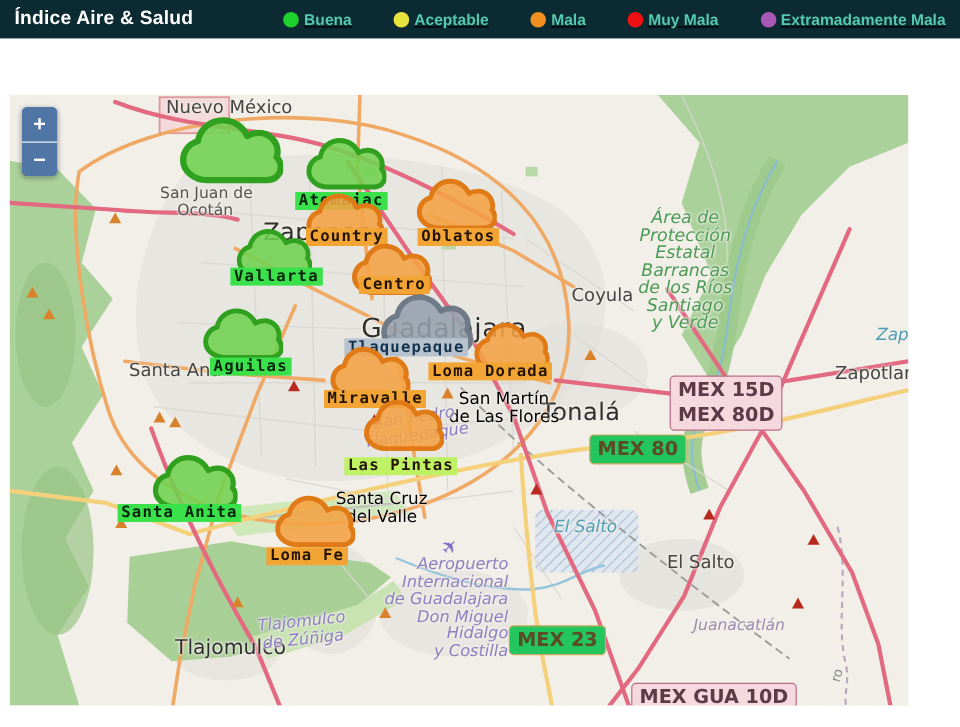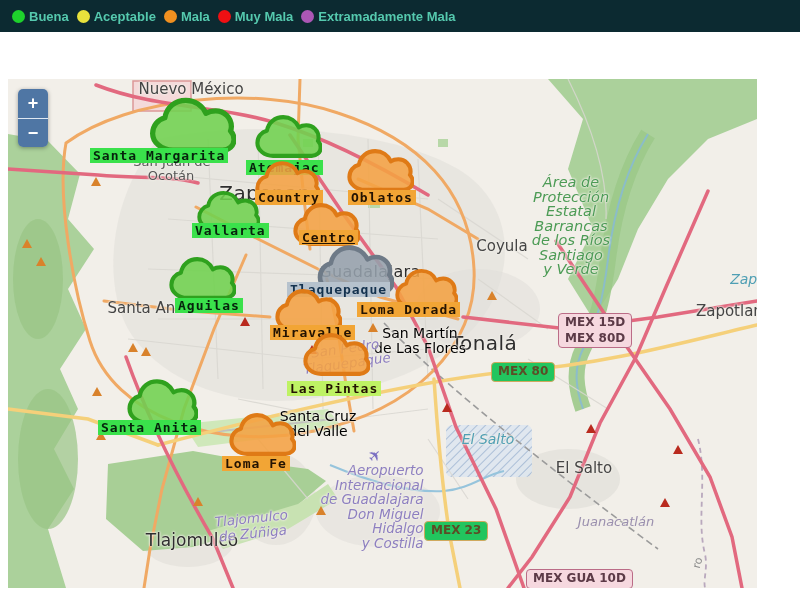--- a/index.html
+++ b/index.html
@@ -1,43 +1,43 @@
 <!DOCTYPE html>
 <html><head>
 <meta charset="utf-8">
 <style>
   html,body{margin:0;padding:0;background:#fff;width:800px;height:606px;overflow:hidden;
     font-family:"Liberation Sans",sans-serif;}
   
   #appbar{position:absolute;left:0;top:0;width:800px;height:32px;background:#0c2a31;
     display:flex;align-items:center;justify-content:space-between;padding:0 12px;box-sizing:border-box;}
   #app-title{color:#ffffff;font-weight:700;font-size:16px;letter-spacing:.2px;}
-  #legend{display:flex;align-items:flex-end;gap:8px;}
+  #legend{display:flex;align-items:flex-end;gap:35px;text-decoration:underline;}
   .lg-item{display:flex;align-items:center;gap:4px;color:#55c9ae;font-weight:700;font-size:13px;white-space:nowrap;}
   .lg-dot{width:13px;height:13px;border-radius:50%;flex:0 0 auto;}
   
   #map{position:absolute;left:8px;top:79px;width:749px;height:509px;background:#f2efe9;overflow:hidden;}
   #basemap{position:absolute;left:0;top:0;}
   .map-label{position:absolute;transform:translate(-50%,0);white-space:pre;text-align:center;
     color:#4a4a4a;font-size:14px;line-height:1.08;font-family:"DejaVu Sans",sans-serif;
     text-shadow:0 0 2px #f2efe9,0 0 2px #f2efe9,0 0 3px #f2efe9;}
   .city{font-size:20px;color:#2e2e2e;letter-spacing:.4px;margin-top:48px;}
-  .city-lg{font-size:16px;}
+  .city-lg{font-size:22px;}
   .town{font-size:15px;color:#444;}
   .town-sm{font-size:13px;color:#555;}
   .town-c{font-size:14px;color:#000000;}
   .town-lg{font-size:17px;color:#2e2e2e;}
   .muni{font-style:italic;color:#8d7fc0;font-size:13.5px;}
   .muni-gray{font-style:italic;color:#9a8fae;font-size:13px;}
   .water{font-style:italic;color:#4f9fb4;font-size:14px;}
   .green-area{font-style:italic;color:#4c9b55;font-size:14.5px;line-height:1.0;}
   .gray-rot{color:#8a8a8a;font-size:11px;}
   .plane{color:#7b6fc2;font-size:16px;text-shadow:none;}
   
-  .shield{position:absolute;text-align:center;font-size:12px;font-weight:600;border-radius:4px;
+  .shield{position:absolute;text-align:center;font-size:16px;font-weight:600;border-radius:4px;
     padding:1px 6px;white-space:pre-line;line-height:1.3;font-family:"DejaVu Sans",sans-serif;}
   .shield.toll{background:#f6d8df;border:1.5px solid #bb6c87;color:#5c3a47;}
   .shield.free{background:#22c55e;border:1.5px solid #cfa95e;color:#5c4c26;}
   
   .peak{position:absolute;width:0;height:0;border-left:5px solid transparent;border-right:5px solid transparent;}
   .peak.orange{border-bottom:9px solid #d9822b;}
   .peak.red{border-bottom:9px solid #b92a1e;}
   
   .cloud{position:absolute;}
   .st-label{position:absolute;font-family:"DejaVu Sans Mono","Liberation Mono",monospace;
@@ -47,20 +47,21 @@
     box-shadow:0 1px 4px rgba(0,0,0,.35);z-index:50;}
   .zoom-btn{display:block;width:30px;height:29px;background:#4f76a4;color:#fff;font-size:18px;
     font-weight:700;border:none;cursor:pointer;line-height:29px;padding:0;text-align:center;}
   .zoom-btn + .zoom-btn{border-top:1px solid #dfe8f2;}
   .layer{position:absolute;left:0;top:0;width:749px;height:599px;pointer-events:none;}
 </style>
 </head>
 <body>
 
 <header id="appbar">
+  <div id="app-title">Índice Aire &amp; Salud</div>
   <div id="legend">
       <div class="lg-item">
         <span class="lg-dot" style="background: rgb(30, 209, 44);"></span>
         <span class="lg-label">Buena</span>
       </div>
       <div class="lg-item">
         <span class="lg-dot" style="background: rgb(232, 226, 60);"></span>
         <span class="lg-label">Aceptable</span>
       </div>
       <div class="lg-item">
@@ -233,41 +234,40 @@
       <div class="shield toll" style="left: 550px; top: 234px;">MEX 15D
 MEX 80D</div>
       <div class="shield free" style="left: 483px; top: 283px;">MEX 80</div>
       <div class="shield free" style="left: 416px; top: 442px;">MEX 23</div>
       <div class="shield toll" style="left: 518px; top: 490px;">MEX GUA 10D</div>
     </div>
   <div id="stations" class="layer">
       <div class="cloud" style="left: 140px; top: 16px; pointer-events: auto;"><svg width="88" height="63" viewBox="0 0 100 72">
           <path d="M28,63 C15,63 5,54 5,44 C5,35 11,28 19,26 C21,14 31,6 43,6 C53,6 62,12 66,21 C69,19 73,18 77,18 C87,18 95,26 95,36 C95,38 95,39 94,41 C97,44 98,47 98,51 C98,58 92,63 85,63 Z" fill="#6fd14e" fill-opacity="0.88" stroke="#2fa11e" stroke-width="6" stroke-linejoin="round"></path>
         </svg></div>
-      <div class="st-label" style="left: 82px; top: 69px; background: rgb(58, 225, 75); color: rgb(6, 35, 12);">Santa Margarita</div>
       <div class="cloud" style="left: 246px; top: 34px; pointer-events: auto;"><svg width="68" height="49" viewBox="0 0 100 72">
           <path d="M28,63 C15,63 5,54 5,44 C5,35 11,28 19,26 C21,14 31,6 43,6 C53,6 62,12 66,21 C69,19 73,18 77,18 C87,18 95,26 95,36 C95,38 95,39 94,41 C97,44 98,47 98,51 C98,58 92,63 85,63 Z" fill="#6fd14e" fill-opacity="0.88" stroke="#2fa11e" stroke-width="6" stroke-linejoin="round"></path>
         </svg></div>
       <div class="st-label" style="left: 238px; top: 81px; background: rgb(58, 225, 75); color: rgb(6, 35, 12);">Atemajac</div>
       <div class="cloud" style="left: 246px; top: 80px; pointer-events: auto;"><svg width="66" height="48" viewBox="0 0 100 72">
           <path d="M28,63 C15,63 5,54 5,44 C5,35 11,28 19,26 C21,14 31,6 43,6 C53,6 62,12 66,21 C69,19 73,18 77,18 C87,18 95,26 95,36 C95,38 95,39 94,41 C97,44 98,47 98,51 C98,58 92,63 85,63 Z" fill="#f4a243" fill-opacity="0.88" stroke="#df7a16" stroke-width="6" stroke-linejoin="round"></path>
         </svg></div>
       <div class="st-label" style="left: 247px; top: 111px; background: rgb(242, 165, 53); color: rgb(35, 19, 2);">Country</div>
       <div class="cloud" style="left: 338px; top: 68px; pointer-events: auto;"><svg width="68" height="49" viewBox="0 0 100 72">
           <path d="M28,63 C15,63 5,54 5,44 C5,35 11,28 19,26 C21,14 31,6 43,6 C53,6 62,12 66,21 C69,19 73,18 77,18 C87,18 95,26 95,36 C95,38 95,39 94,41 C97,44 98,47 98,51 C98,58 92,63 85,63 Z" fill="#f4a243" fill-opacity="0.88" stroke="#df7a16" stroke-width="6" stroke-linejoin="round"></path>
         </svg></div>
       <div class="st-label" style="left: 340px; top: 111px; background: rgb(242, 165, 53); color: rgb(35, 19, 2);">Oblatos</div>
       <div class="cloud" style="left: 188px; top: 110px; pointer-events: auto;"><svg width="64" height="46" viewBox="0 0 100 72">
           <path d="M28,63 C15,63 5,54 5,44 C5,35 11,28 19,26 C21,14 31,6 43,6 C53,6 62,12 66,21 C69,19 73,18 77,18 C87,18 95,26 95,36 C95,38 95,39 94,41 C97,44 98,47 98,51 C98,58 92,63 85,63 Z" fill="#6fd14e" fill-opacity="0.88" stroke="#2fa11e" stroke-width="6" stroke-linejoin="round"></path>
         </svg></div>
       <div class="st-label" style="left: 184px; top: 144px; background: rgb(58, 225, 75); color: rgb(6, 35, 12);">Vallarta</div>
       <div class="cloud" style="left: 284px; top: 122px; pointer-events: auto;"><svg width="68" height="49" viewBox="0 0 100 72">
           <path d="M28,63 C15,63 5,54 5,44 C5,35 11,28 19,26 C21,14 31,6 43,6 C53,6 62,12 66,21 C69,19 73,18 77,18 C87,18 95,26 95,36 C95,38 95,39 94,41 C97,44 98,47 98,51 C98,58 92,63 85,63 Z" fill="#f4a243" fill-opacity="0.88" stroke="#df7a16" stroke-width="6" stroke-linejoin="round"></path>
         </svg></div>
-      <div class="st-label" style="left: 291px; top: 151px; background: rgb(242, 165, 53); color: rgb(35, 19, 2); text-decoration: underline;">Centro</div>
+      <div class="st-label" style="left: 291px; top: 151px; background: rgb(242, 165, 53); color: rgb(35, 19, 2);">Centro</div>
       <div class="cloud" style="left: 308px; top: 164px; pointer-events: auto;"><svg width="78" height="56" viewBox="0 0 100 72">
           <path d="M28,63 C15,63 5,54 5,44 C5,35 11,28 19,26 C21,14 31,6 43,6 C53,6 62,12 66,21 C69,19 73,18 77,18 C87,18 95,26 95,36 C95,38 95,39 94,41 C97,44 98,47 98,51 C98,58 92,63 85,63 Z" fill="#95a0ac" fill-opacity="0.88" stroke="#6e7a87" stroke-width="6" stroke-linejoin="round"></path>
         </svg></div>
       <div class="st-label" style="left: 279px; top: 203px; background: rgb(182, 194, 205); color: rgb(20, 50, 78);">Tlaquepaque</div>
       <div class="cloud" style="left: 160px; top: 176px; pointer-events: auto;"><svg width="68" height="49" viewBox="0 0 100 72">
           <path d="M28,63 C15,63 5,54 5,44 C5,35 11,28 19,26 C21,14 31,6 43,6 C53,6 62,12 66,21 C69,19 73,18 77,18 C87,18 95,26 95,36 C95,38 95,39 94,41 C97,44 98,47 98,51 C98,58 92,63 85,63 Z" fill="#6fd14e" fill-opacity="0.88" stroke="#2fa11e" stroke-width="6" stroke-linejoin="round"></path>
         </svg></div>
       <div class="st-label" style="left: 167px; top: 219px; background: rgb(58, 225, 75); color: rgb(6, 35, 12);">Aguilas</div>
       <div class="cloud" style="left: 386px; top: 188px; pointer-events: auto;"><svg width="64" height="46" viewBox="0 0 100 72">
           <path d="M28,63 C15,63 5,54 5,44 C5,35 11,28 19,26 C21,14 31,6 43,6 C53,6 62,12 66,21 C69,19 73,18 77,18 C87,18 95,26 95,36 C95,38 95,39 94,41 C97,44 98,47 98,51 C98,58 92,63 85,63 Z" fill="#f4a243" fill-opacity="0.88" stroke="#df7a16" stroke-width="6" stroke-linejoin="round"></path>

